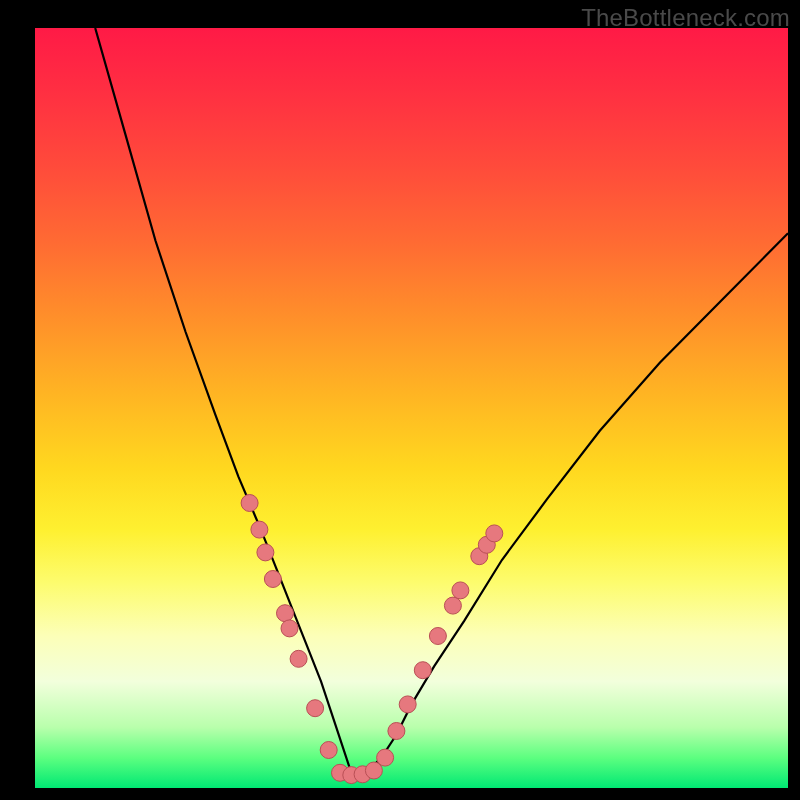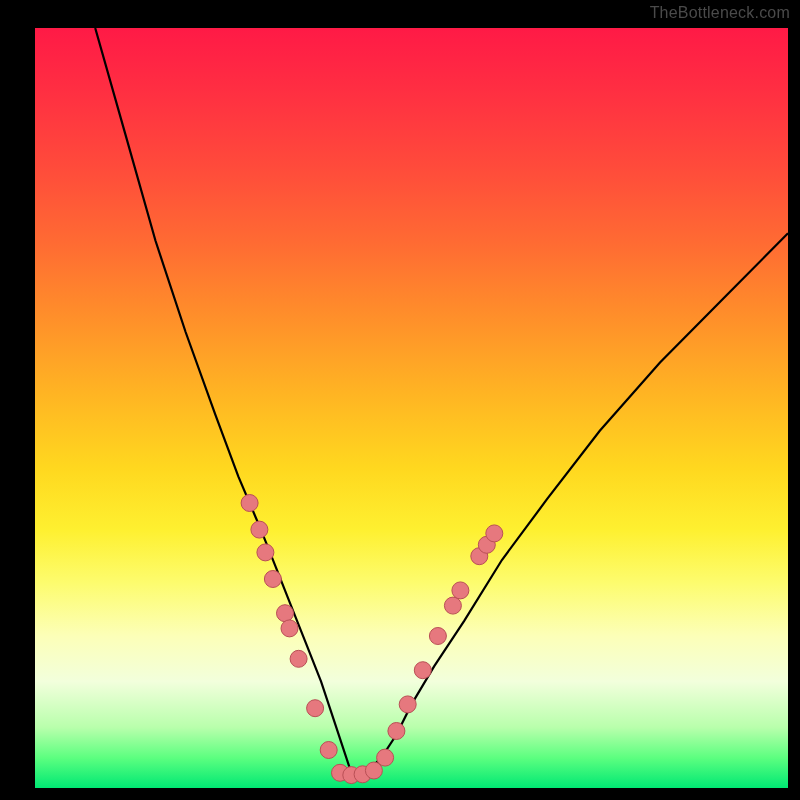--- a/index.html
+++ b/index.html
@@ -15,21 +15,21 @@
     position: relative;
     width: 800px;
     height: 800px;
     background: #000;
   }
   .watermark {
     position: absolute;
     top: 4px;
     right: 10px;
     color: #4a4a4a;
-    font-size: 16px;
+    font-size: 24px;
     font-weight: 500;
     letter-spacing: 0.2px;
     z-index: 3;
   }
   .plot-outer {
     position: absolute;
     left: 35px;
     top: 28px;
     width: 753px;
     height: 760px;

